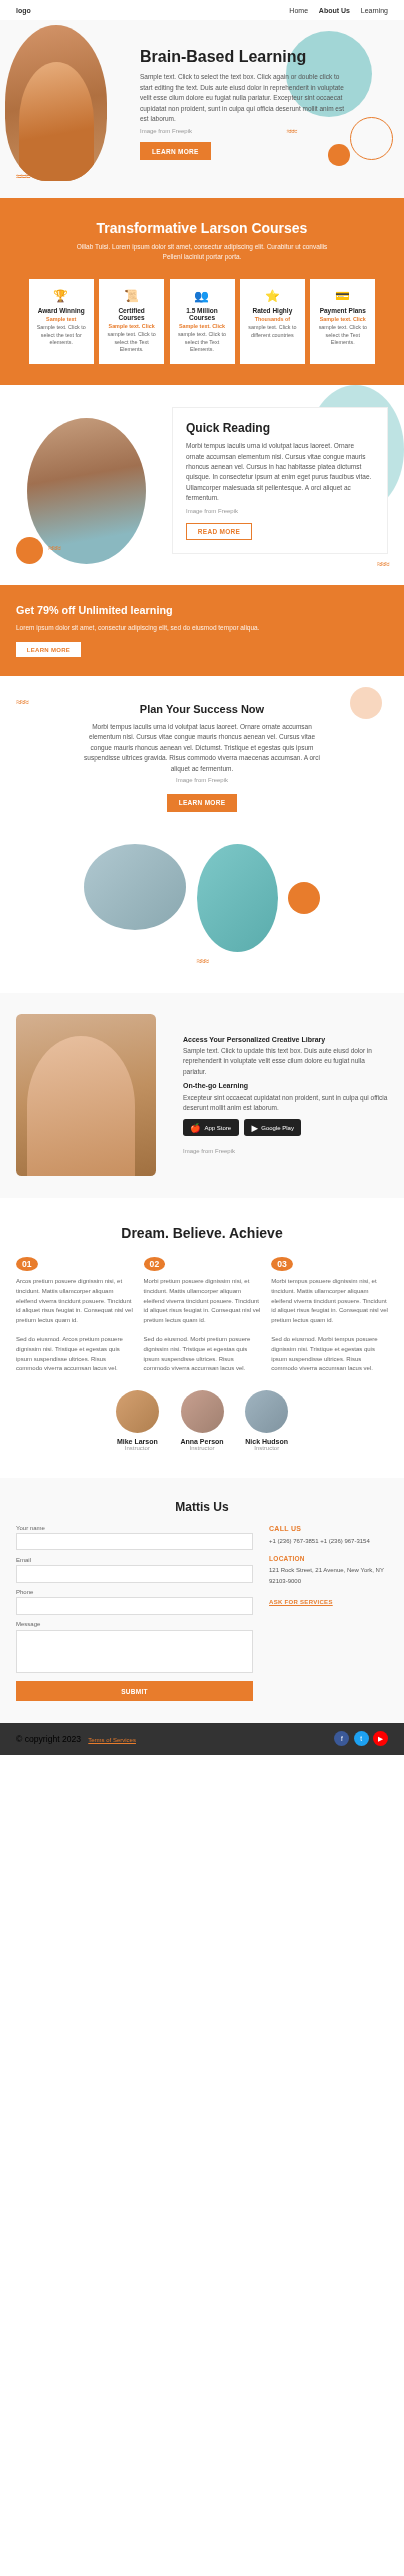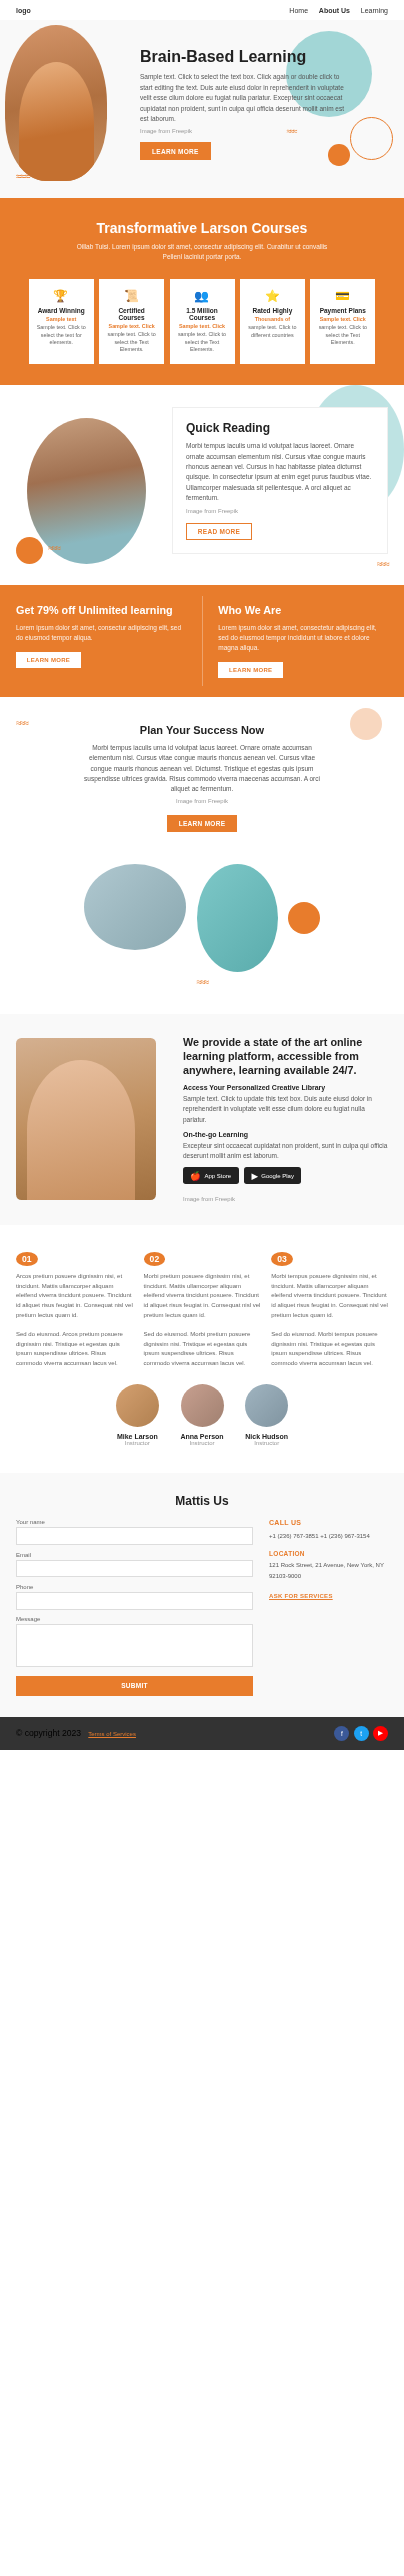--- a/index.html
+++ b/index.html
@@ -283,25 +283,20 @@
   </div>
 </section>
 
 <section class="two-col-orange">
   <div class="two-col-half">
     <h3>Get 79% off Unlimited learning</h3>
     <p>Lorem ipsum dolor sit amet, consectur adipiscing elit, sed do eiusmod tempor aliqua.</p>
     <button class="btn-white">LEARN MORE</button>
   </div>
   <div class="two-col-divider"></div>
-  <div class="two-col-half">
-    <h3>Who We Are</h3>
-    <p>Lorem ipsum dolor sit amet, consectetur adipiscing elit, sed do eiusmod tempor incididunt ut labore et dolore magna aliqua.</p>
-    <button class="btn-white">LEARN MORE</button>
-  </div>
 </section>
 
 <section class="plan-section">
   <div class="wave" style="position:absolute;left:16px;top:21.6px;">≈≈≈</div>
   <div style="position:absolute;right:21.6px;top:10.8px;width:32px;height:32px;border-radius:50%;background:#e87c2c;opacity:0.3;"></div>
   <h2>Plan Your Success Now</h2>
   <p>Morbi tempus iaculis urna id volutpat lacus laoreet. Ornare ornate accumsan elementum nisi. Cursus vitae congue mauris rhoncus aenean vel. Cursus vitae congue mauris rhoncus aenean vel. Dictumst. Tristique et egestas quis ipsum suspendisse ultrices gravida. Risus commodo viverra maecenas accumsan. A orci aliquet ac fermentum.</p>
   <span class="small-link">Image from Freepik</span>
   <button class="btn-orange">LEARN MORE</button>
 
@@ -314,40 +309,40 @@
   <div class="wave" style="margin-top:5.4px;">≈≈≈</div>
 </section>
 
 <section class="platform-section">
   <div class="platform-image-area">
     <div style="width:140px;height:162px;border-radius:5.4px;background:linear-gradient(170deg,#d4b090 0%,#c09060 50%,#a07040 100%);position:relative;overflow:hidden;">
       <div style="position:absolute;bottom:0;left:10.8px;width:108px;height:140px;background:linear-gradient(170deg,#e8c0a0 0%,#c89060 100%);border-radius:50% 50% 0 0;"></div>
     </div>
   </div>
   <div class="platform-content">
-    <h2>We provide a state of the art online learning platform, accessible from anywhere, learning available 24/7.</h2>
     <h4>Access Your Personalized Creative Library</h4>
     <p>Sample text. Click to update this text box. Duis aute eiusd dolor in reprehenderit in voluptate velit esse cilum dolore eu fugiat nulla pariatur.</p>
     <h4>On-the-go Learning</h4>
     <p>Excepteur sint occaecat cupidatat non proident, sunt in culpa qui officia deserunt mollit anim est laborum.</p>
     <div class="app-btns">
       <div class="app-btn">
         <span class="app-btn-icon">🍎</span>
         <span>App Store</span>
       </div>
       <div class="app-btn">
         <span class="app-btn-icon">▶</span>
         <span>Google Play</span>
       </div>
     </div>
     <span class="small-gray">Image from Freepik</span>
   </div>
 </section>
 
 <section class="dream-section">
+  <h2>Dream. Believe. Achieve</h2>
   <div class="dream-grid">
     <div class="dream-item">
       <div class="dream-num">01</div>
       <p>Arcos pretium posuere dignissim nisi, et tincidunt. Mattis ullamcorper aliquam eleifend viverra tincidunt posuere. Tincidunt id aliquet risus feugiat in. Consequat nisl vel pretium lectus quam id.</p>
       <br>
       <p>Sed do eiusmod. Arcos pretium posuere dignissim nisi. Tristique et egestas quis ipsum suspendisse ultrices. Risus commodo viverra accumsan lacus vel.</p>
     </div>
     <div class="dream-item">
       <div class="dream-num">02</div>
       <p>Morbi pretium posuere dignissim nisi, et tincidunt. Mattis ullamcorper aliquam eleifend viverra tincidunt posuere. Tincidunt id aliquet risus feugiat in. Consequat nisl vel pretium lectus quam id.</p>

